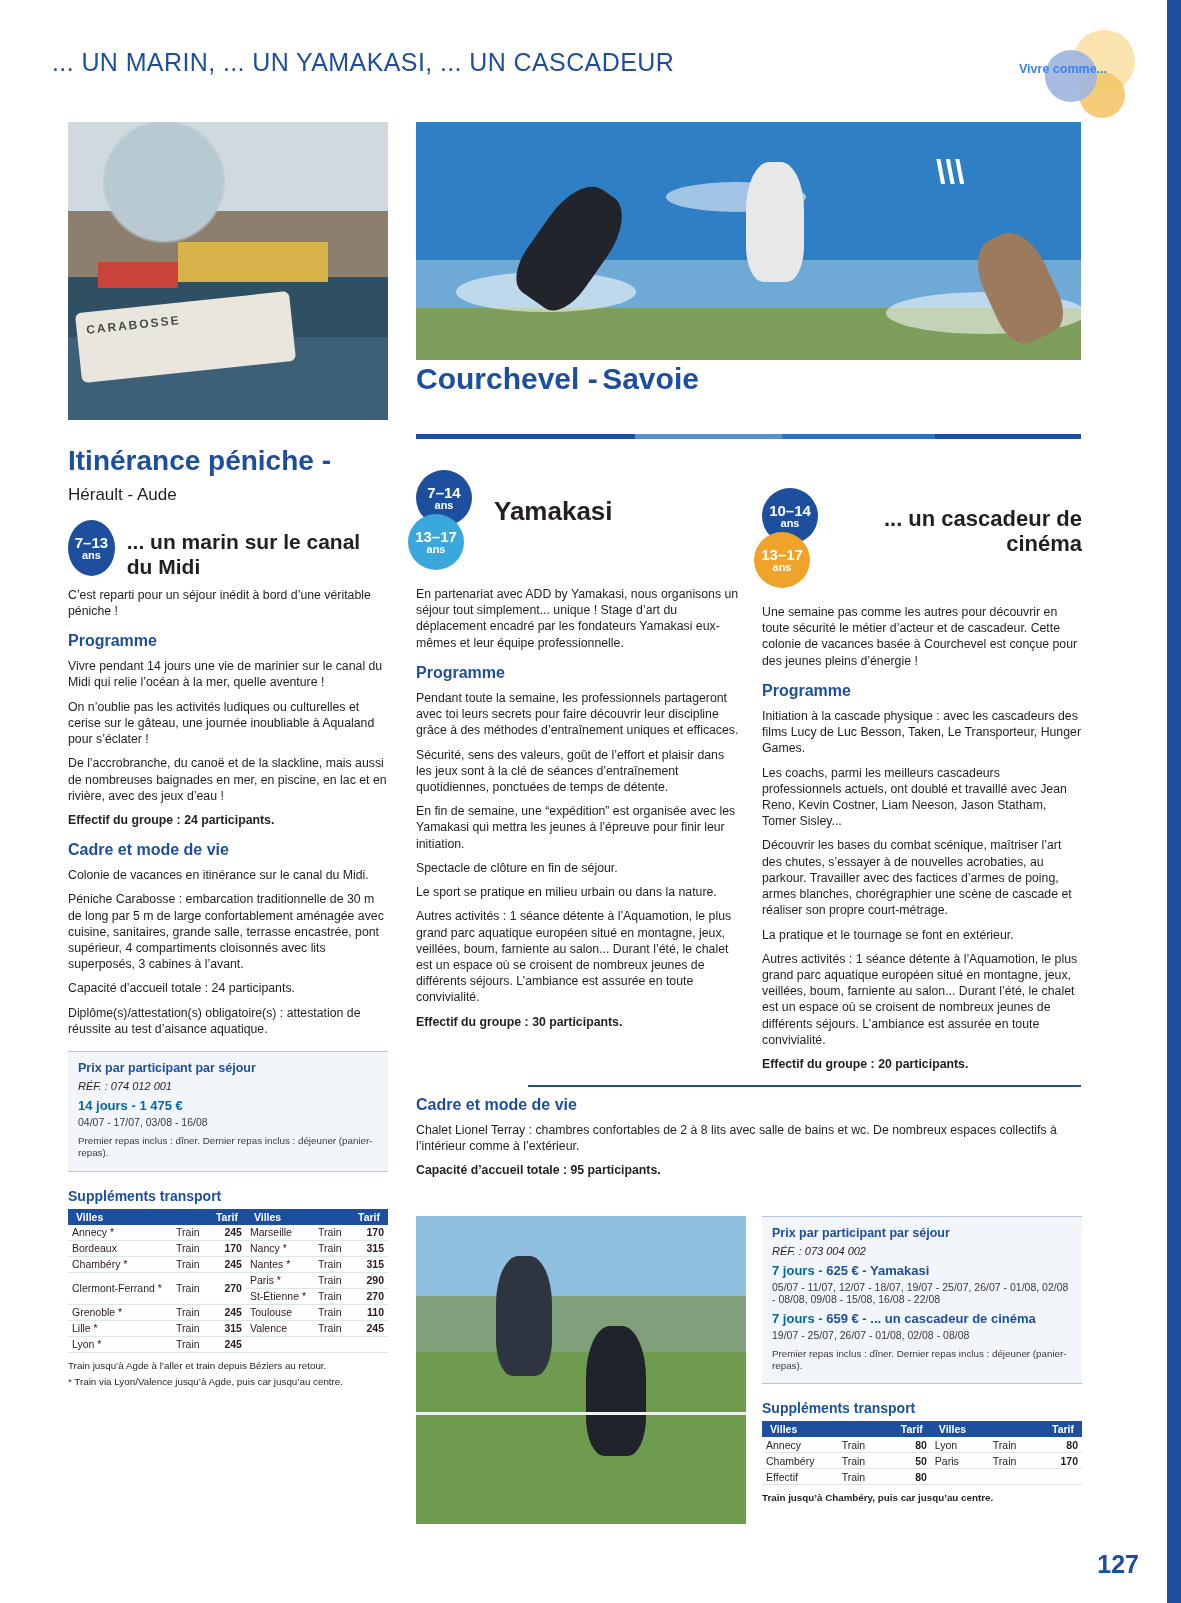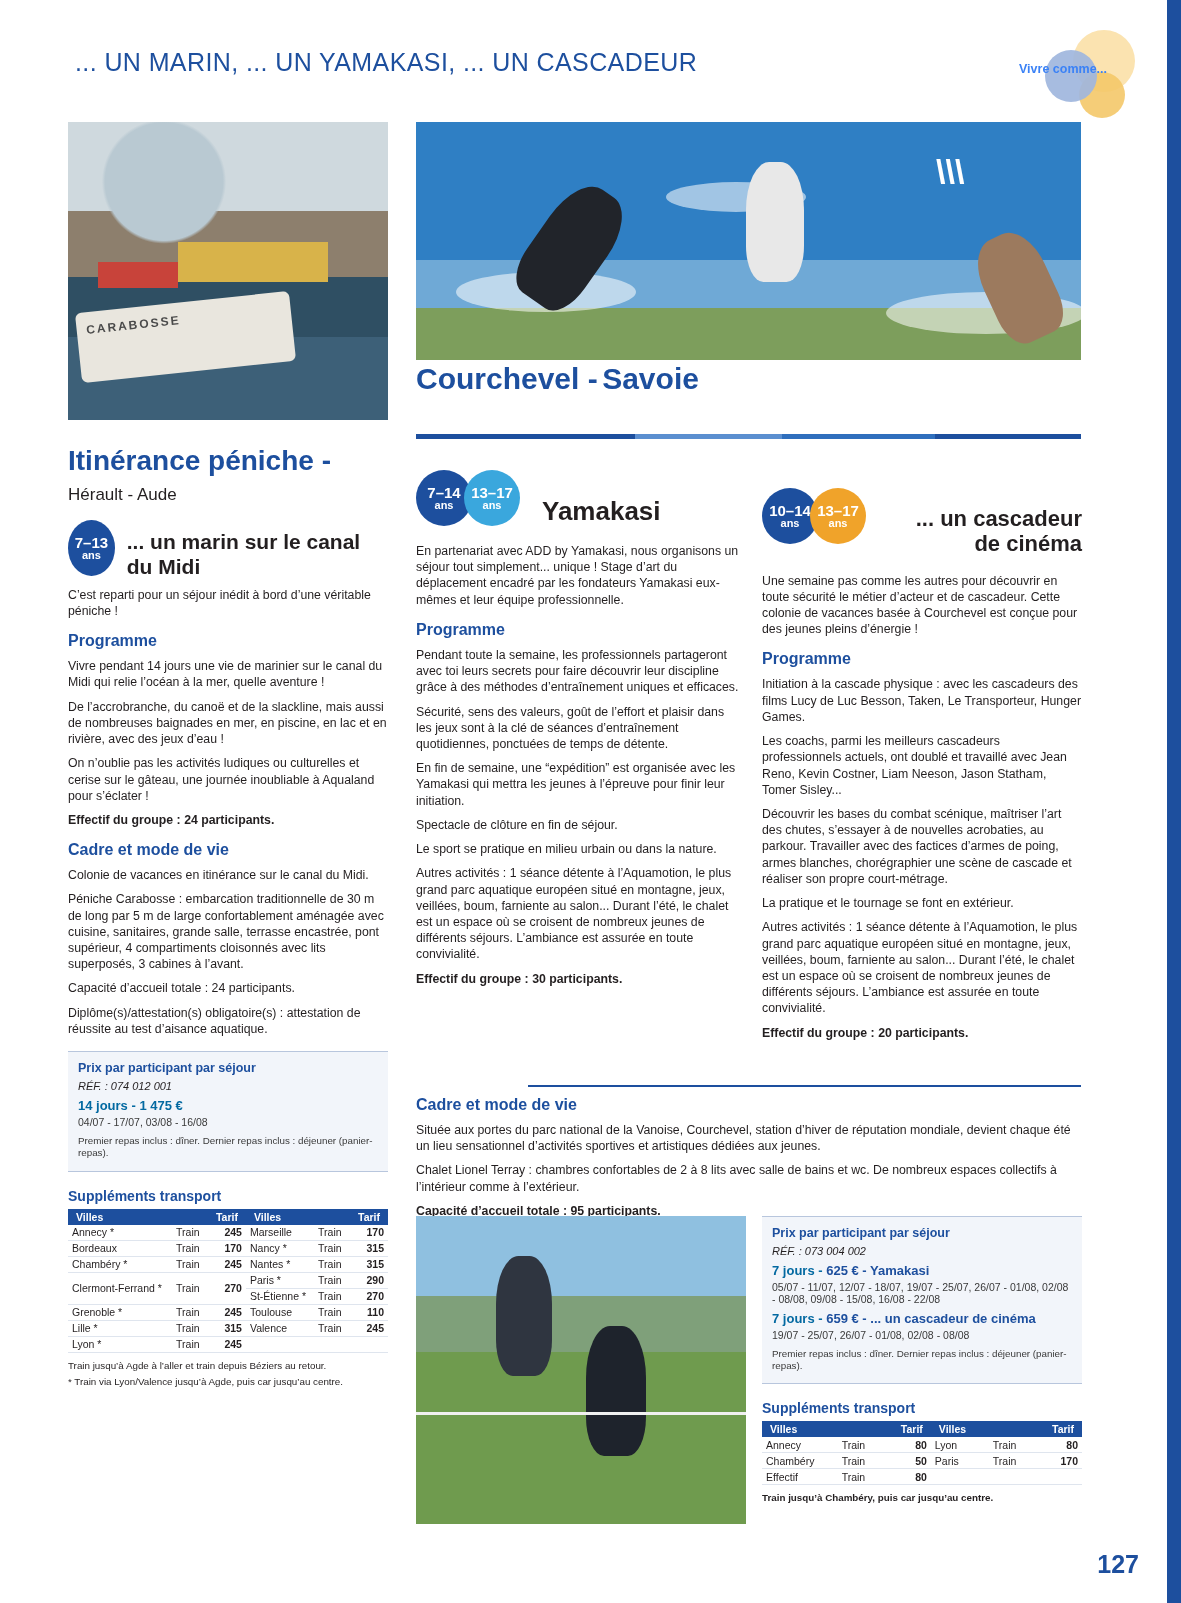--- a/index.html
+++ b/index.html
@@ -10,21 +10,21 @@
     background:#ffffff;
     position:relative;
     overflow:hidden;
     color:#231f20;
   }
   .page-edge {
     position:absolute; right:0; top:0; width:14px; height:100%;
     background:#1d4f9e;
   }
   .header-title {
-    position:absolute; left:75px; top:48px;
+    position:absolute; left:52px; top:48px;
     font-size:25px; letter-spacing:0.4px;
     color:#1d4f9e; font-weight:400;
   }
   .corner-badge {
     position:absolute; right:40px; top:28px; width:130px; height:80px;
   }
   .corner-badge .c1 {
     position:absolute; right:6px; top:2px; width:62px; height:62px;
     border-radius:50%; background:#fbe3b0;
   }
@@ -100,21 +100,21 @@
   .courchevel {
     margin-top:12px; color:#1d4f9e; font-size:30px; font-weight:bold;
   }
   .rule-multi {
     position:absolute; left:416px; top:434px; width:665px; height:5px;
     background:linear-gradient(to right,#1d4f9e 0 33%, #5b8fd0 33% 55%, #2f6fbd 55% 78%, #1d4f9e 78% 100%);
   }
 
   
   .col-right { position:absolute; left:762px; top:488px; width:320px; }
-  .badge-pair { display:flex; align-items:flex-end; }
+  .badge-pair { display:flex; align-items:flex-start;flex-direction:column; }
   .badge-pair .b2 { margin-left:-8px; margin-top:-12px; }
 
   .photo-slack { position:absolute; left:416px; top:1216px; width:330px; height:308px; }
 
   .cadre-rule { position:absolute; left:528px; top:1085px; width:553px; height:2px; background:#1d4f9e; }
 
   .page-num {
     position:absolute; right:42px; bottom:24px; color:#1d4f9e;
     font-size:25px; font-weight:bold;
   }
@@ -170,22 +170,22 @@
       <span>7–13</span>
       <span class="ans">ans</span>
     </div>
     <div class="sub-heading" style="padding-top:10px;">... un marin sur le canal du Midi</div>
   </div>
 
   <p class="body">C’est reparti pour un séjour inédit à bord d’une véritable péniche !</p>
 
   <div class="sec-title">Programme</div>
   <p class="body">Vivre pendant 14 jours une vie de marinier sur le canal du Midi qui relie l’océan à la mer, quelle aventure !</p>
+  <p class="body">On n’oublie pas les activités ludiques ou culturelles et cerise sur le gâteau, une journée inoubliable à Aqualand pour s’éclater !</p>
   <p class="body">De l’accrobranche, du canoë et de la slackline, mais aussi de nombreuses baignades en mer, en piscine, en lac et en rivière, avec des jeux d’eau !</p>
-  <p class="body">On n’oublie pas les activités ludiques ou culturelles et cerise sur le gâteau, une journée inoubliable à Aqualand pour s’éclater !</p>
   <p class="body" style="font-weight:bold;">Effectif du groupe : 24 participants.</p>
 
   <div class="sec-title">Cadre et mode de vie</div>
   <p class="body">Colonie de vacances en itinérance sur le canal du Midi.</p>
   <p class="body">Péniche Carabosse : embarcation traditionnelle de 30 m de long par 5 m de large confortablement aménagée avec cuisine, sanitaires, grande salle, terrasse encastrée, pont supérieur, 4 compartiments cloisonnés avec lits superposés, 3 cabines à l’avant.</p>
   <p class="body">Capacité d’accueil totale : 24 participants.</p>
   <p class="body">Diplôme(s)/attestation(s) obligatoire(s) : attestation de réussite au test d’aisance aquatique.</p>
 
   <div class="price-box">
     <div class="pb-title">Prix par participant par séjour</div>
@@ -318,21 +318,20 @@
   <p class="body">En fin de semaine, une “expédition” est organisée avec les Yamakasi qui mettra les jeunes à l’épreuve pour finir leur initiation.</p>
   <p class="body">Spectacle de clôture en fin de séjour.</p>
   <p class="body">Le sport se pratique en milieu urbain ou dans la nature.</p>
   <p class="body">Autres activités : 1 séance détente à l’Aquamotion, le plus grand parc aquatique européen situé en montagne, jeux, veillées, boum, farniente au salon... Durant l’été, le chalet est un espace où se croisent de nombreux jeunes de différents séjours. L’ambiance est assurée en toute convivialité.</p>
   <p class="body" style="font-weight:bold;">Effectif du groupe : 30 participants.</p>
 </div>
 
 <div class="cadre-rule"></div>
 <div style="position:absolute;left:416px;top:1096px;width:665px;">
   <div class="sec-title" style="margin-top:0;">Cadre et mode de vie</div>
-  <p class="body">Située aux portes du parc national de la Vanoise, Courchevel, station d’hiver de réputation mondiale, devient chaque été un lieu sensationnel d’activités sportives et artistiques dédiées aux jeunes.</p>
   <p class="body">Chalet Lionel Terray : chambres confortables de 2 à 8 lits avec salle de bains et wc. De nombreux espaces collectifs à l’intérieur comme à l’extérieur.</p>
   <p class="body" style="font-weight:bold;">Capacité d’accueil totale : 95 participants.</p>
 </div>
 
 <div class="photo photo-slack ph-slack">
   <div class="figure" style="left:80px;top:40px;width:56px;height:120px;background:#2f3540;"></div>
   <div class="figure" style="left:170px;top:110px;width:60px;height:130px;background:#1e232c;"></div>
   <div style="position:absolute;left:0;top:196px;width:100%;height:3px;background:#f0f0f0;"></div>
 </div>
 

